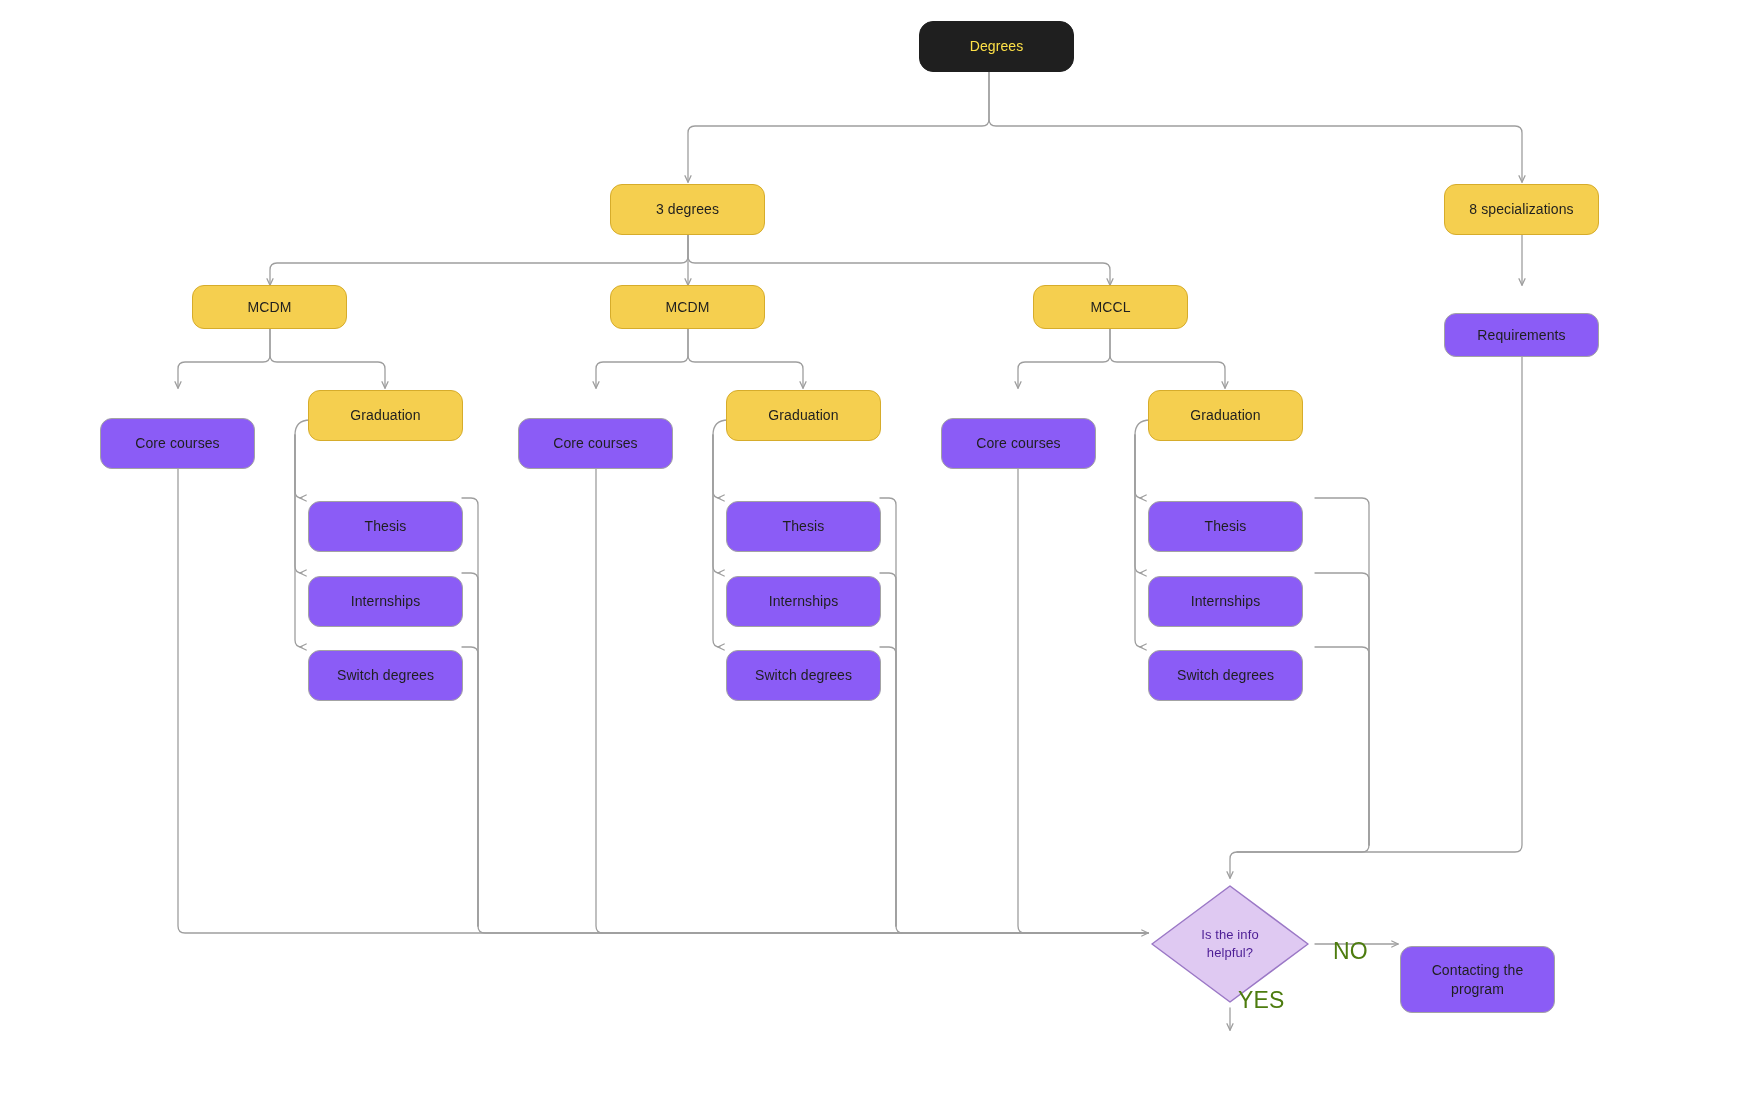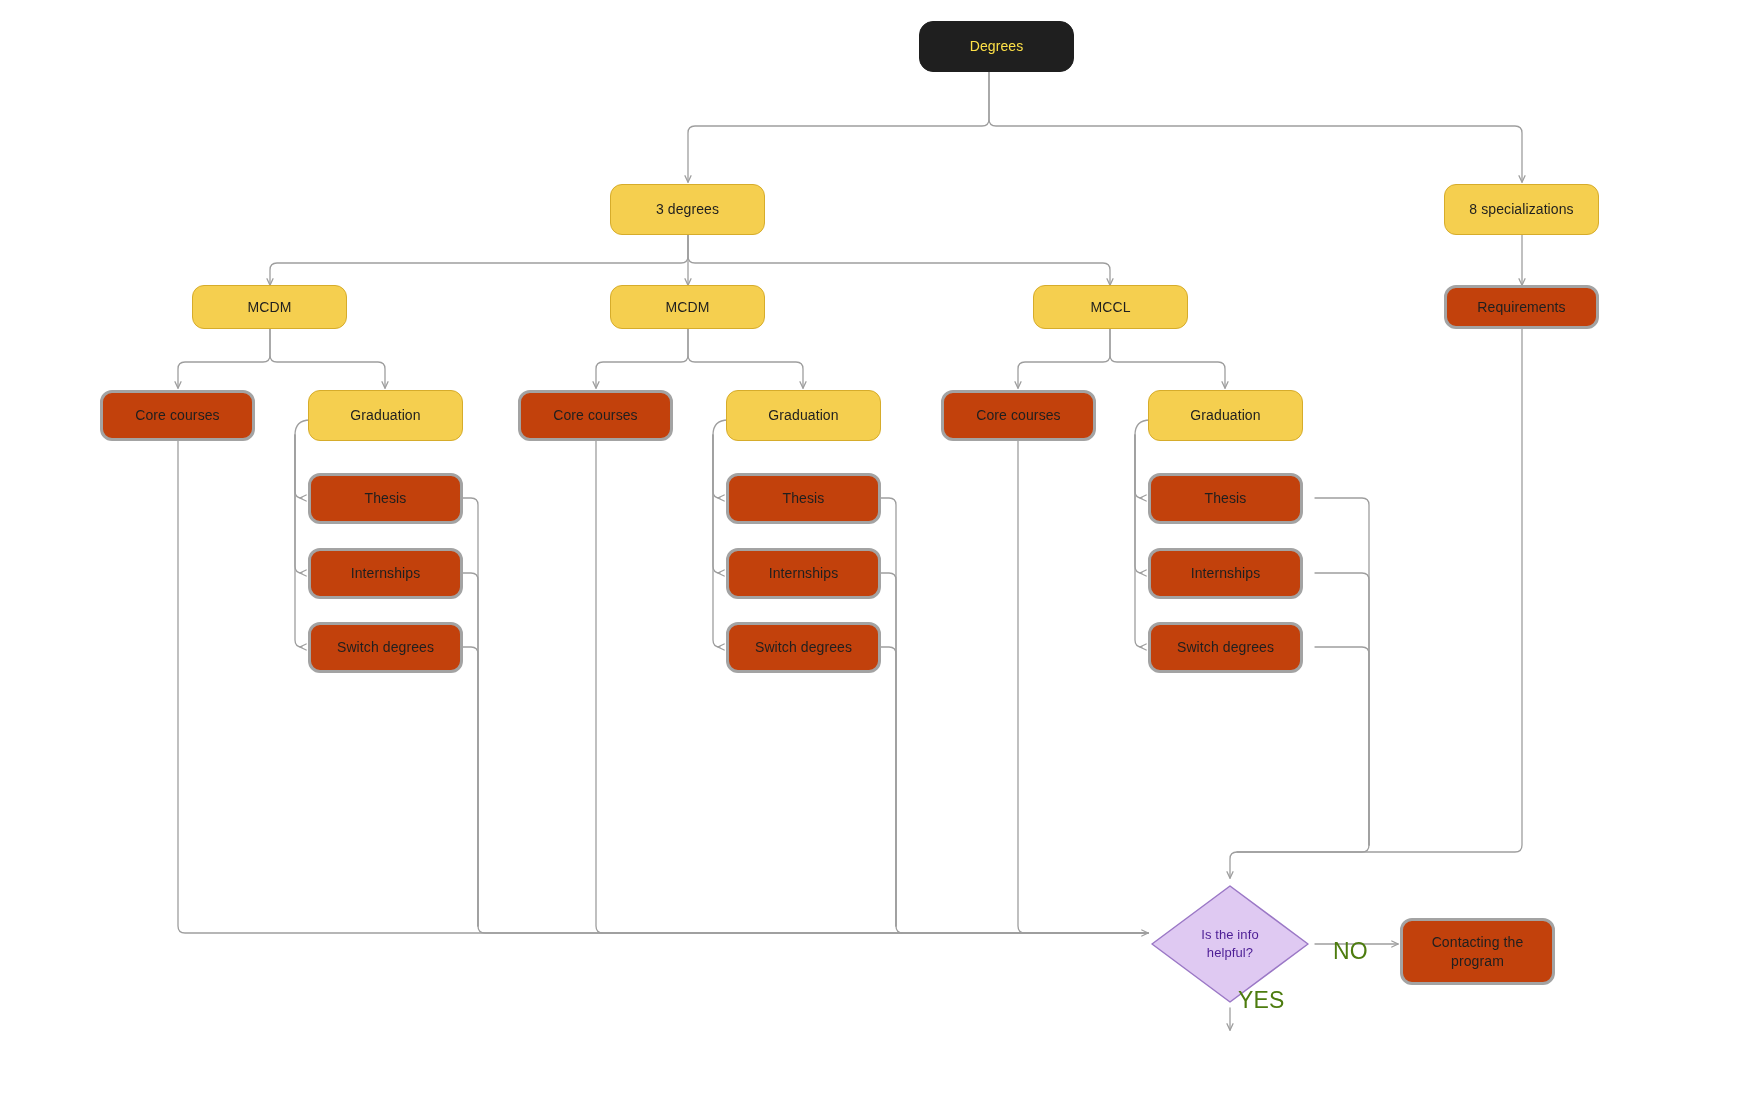--- a/index.html
+++ b/index.html
@@ -45,22 +45,23 @@
     background: #1f1f1f;
     border: 1px solid #1f1f1f;
     color: #fde047;
     border-radius: 14px;
   }
   .node.yellow {
     background: #f5cf4f;
     border: 1px solid #d6ac2b;
   }
   .node.grey {
-    background: #c2410c;
-    border: 3px solid #a3a3a3;
+    background: #8b5cf6;
+    border: 1px solid #a3a3a3;
+    margin-top: 28px;
   }
   .node.diamond-wrap {
     background: transparent;
     border: none;
     border-radius: 0;
     padding: 0;
   }
   .diamond-shape {
     position: absolute;
     left: 0;

